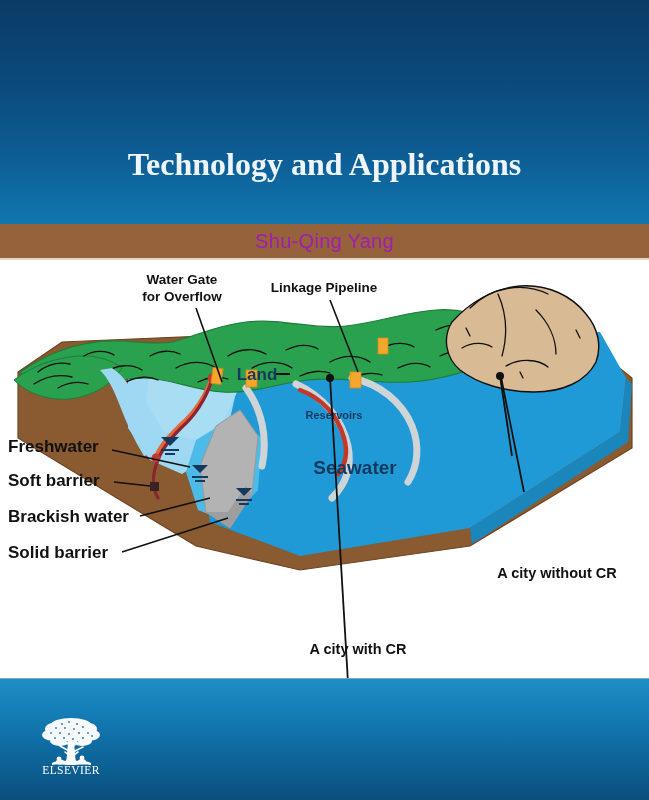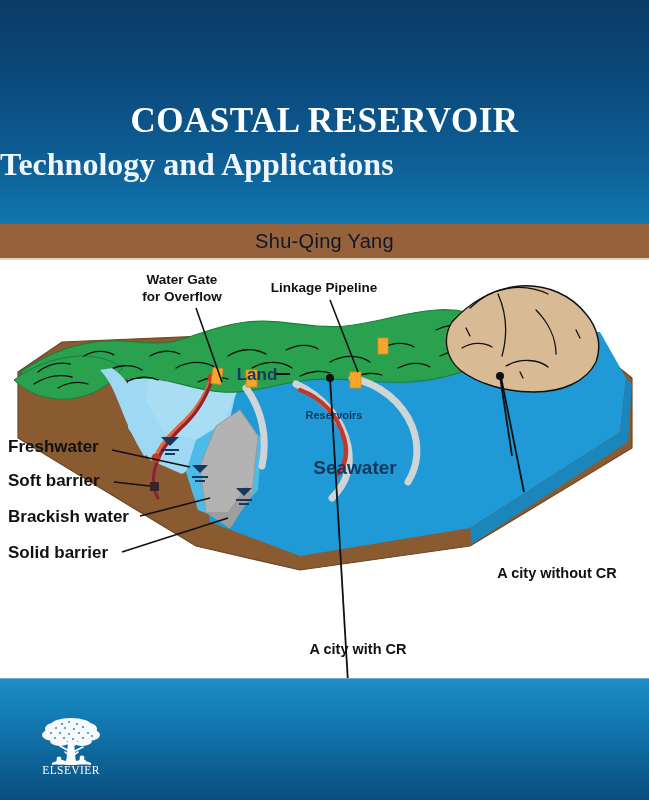--- a/index.html
+++ b/index.html
@@ -6,31 +6,31 @@
   body{width:649px;height:800px;overflow:hidden;
        font-family:"Liberation Sans", sans-serif;}
   #cover{position:relative;width:649px;height:800px;background:#ffffff;overflow:hidden;}
 
   
   .title-band{position:absolute;left:0;top:0;width:649px;height:224px;
     background:linear-gradient(180deg,#0a3b66 0%,#0b4a7d 38%,#0d5f96 72%,#1077ae 100%);}
   .title-main{position:absolute;left:0;top:103px;width:649px;text-align:center;
     font-family:"Liberation Serif", serif;font-size:35px;font-weight:700;
     letter-spacing:0.5px;color:#ffffff;line-height:1;}
-  .title-sub{position:absolute;left:0;top:148px;width:649px;
+  .title-sub{position:absolute;left:0;top:148px;width:649px;text-align:center;
     font-family:"Liberation Serif", serif;font-size:32px;font-weight:700;
     color:#eef6fb;line-height:1;}
 
   
   .author-band{position:absolute;left:0;top:224px;width:649px;height:36px;
     background:#96623c;}
   .author-band .hairline{position:absolute;left:0;bottom:0;width:649px;height:2px;
     background:#e3d4c2;}
   .author-name{position:absolute;left:0;top:224px;width:649px;height:36px;
-    line-height:34px;text-align:center;color:#0f172a;
+    line-height:34px;text-align:center;color:#a21caf;
     font-size:20px;font-weight:400;letter-spacing:0.3px;}
 
   
   .art{position:absolute;left:0;top:260px;width:649px;height:418px;background:#ffffff;}
   .art svg{display:block;}
 
   
   .pub-band{position:absolute;left:0;top:678px;width:649px;height:122px;
     background:linear-gradient(180deg,#1f8fc4 0%,#1681ba 22%,#0f6ca2 55%,#0a4e7d 100%);}
   .pub-hair{position:absolute;left:0;top:678px;width:649px;height:1px;background:#7aa8c6;}
@@ -39,21 +39,20 @@
 
   
   .lbl{font-family:"Liberation Sans", sans-serif;font-weight:700;}
 </style>
 </head>
 <body>
 
 <div id="cover">
 
   <div class="title-band"></div>
-  <div class="title-main">COASTAL RESERVOIR</div>
   <div class="title-sub">Technology and Applications</div>
 
   <div class="author-band">
     <div class="hairline"></div>
   </div>
   <div class="author-name">Shu-Qing Yang</div>
 
   <div class="art">
     <svg width="649" height="418" viewBox="0 0 649 418" xmlns="http://www.w3.org/2000/svg">
       <defs>

